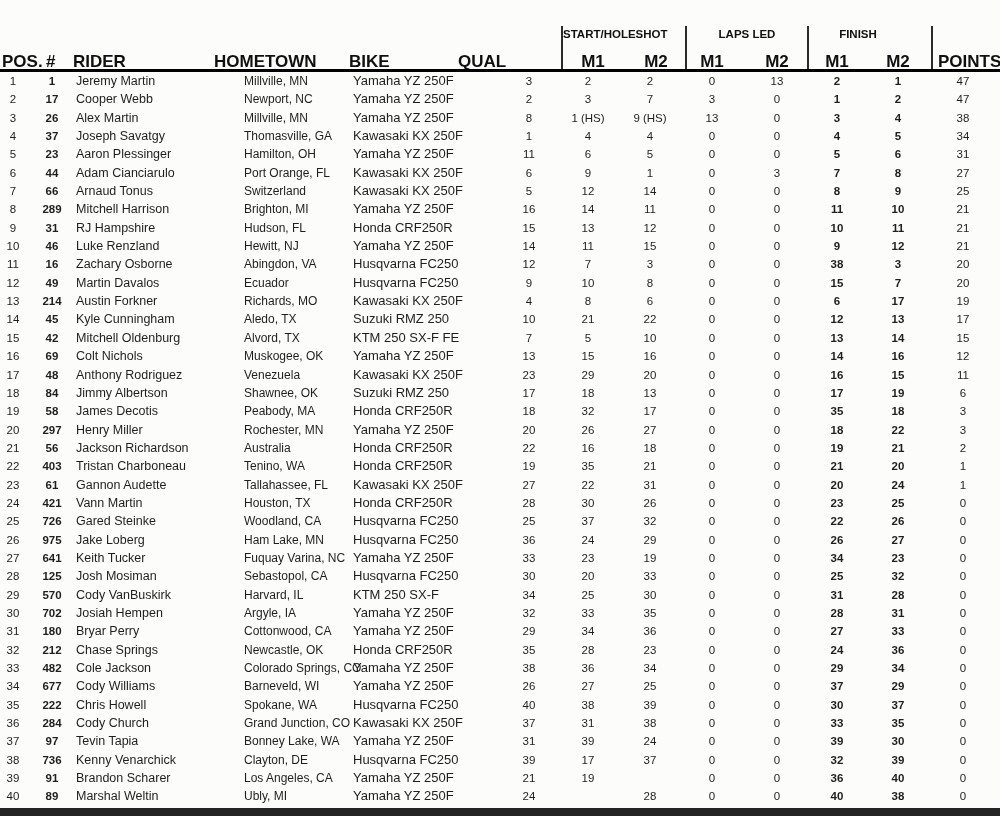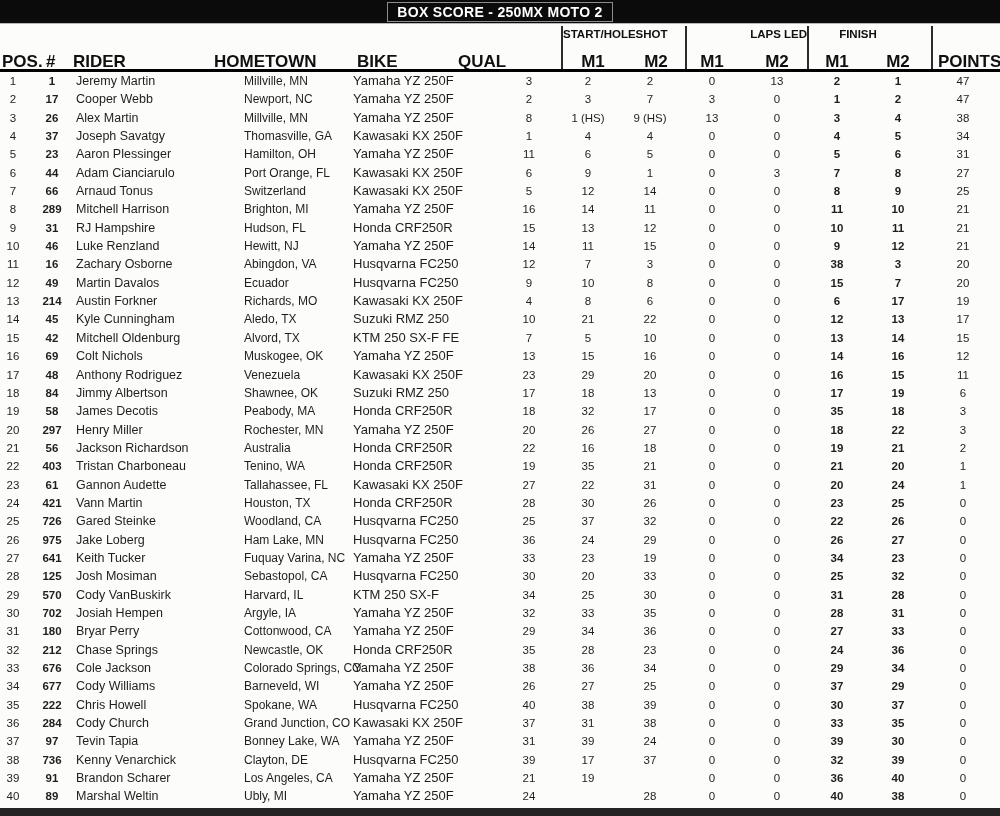--- a/index.html
+++ b/index.html
@@ -20,28 +20,28 @@
   }
   
   .header { position:absolute; top:24px; left:0; width:1000px; height:45px; }
   .vline { position:absolute; top:2px; width:2px; height:44px; background:#2b2b2b; }
   .vl1 { left:561px; } .vl2 { left:685px; } .vl3 { left:807px; } .vl4 { left:931px; }
   .group-label {
     position:absolute; top:4px; font-weight:bold; font-size:11.5px; color:#101010;
     text-align:center; white-space:nowrap;
   }
   .g-sh { left:563px; width:104px; }
-  .g-ll { left:687px; width:120px;text-align:right; }
+  .g-ll { left:687px; width:120px; }
   .g-fn { left:809px; width:98px; }
   .col-label {
     position:absolute; top:28px; font-weight:bold; font-size:17px; color:#101010;
     white-space:nowrap;
   }
   .h-pos { left:2px; }   .h-num { left:46px; }  .h-rider { left:73px; }
-  .h-home { left:214px; } .h-bike { left:341px;padding-left:16px; }
+  .h-home { left:214px; } .h-bike { left:333px;padding-left:16px; }
   .h-qual { left:458px; width:60px; text-align:left; }
   .h-m1a { left:578px; width:30px; text-align:center; }
   .h-m2a { left:641px; width:30px; text-align:center; }
   .h-m1b { left:697px; width:30px; text-align:center; }
   .h-m2b { left:762px; width:30px; text-align:center; }
   .h-m1c { left:822px; width:30px; text-align:center; }
   .h-m2c { left:883px; width:30px; text-align:center; }
   .h-pts { left:938px; width:58px; text-align:center; }
   .thick-line { position:absolute; top:69px; left:0; width:1000px; height:3px; background:#000000; }
   
@@ -64,23 +64,20 @@
   .fm1  { left:812px; width:50px; text-align:center; font-weight:bold; }
   .fm2  { left:873px; width:50px; text-align:center; font-weight:bold; }
   .pts  { left:938px; width:50px; text-align:center; }
   .bottombar { position:absolute; top:808px; left:0; width:1000px; height:8px; background:#242424; }
 </style>
 </head>
 <body>
 
 <div class="page">
 
-  <div class="titlebar">
-    <span class="title">BOX SCORE - 250MX MOTO 2</span>
-  </div>
 
   <div class="header">
     <div class="vline vl1"></div>
     <div class="vline vl2"></div>
     <div class="vline vl3"></div>
     <div class="vline vl4"></div>
 
     <span class="group-label g-sh">START/HOLESHOT</span>
     <span class="group-label g-ll">LAPS LED</span>
     <span class="group-label g-fn">FINISH</span>
@@ -610,21 +607,21 @@
     <span class="c shm2">23</span>
     <span class="c llm1">0</span>
     <span class="c llm2">0</span>
     <span class="c fm1">24</span>
     <span class="c fm2">36</span>
     <span class="c pts">0</span>
   </div>
 
   <div class="row">
     <span class="c pos">33</span>
-    <span class="c num">676</span>
+    <span class="c num">482</span>
     <span class="c rider">Cole Jackson</span>
     <span class="c home">Colorado Springs, CO</span>
     <span class="c bike">Yamaha YZ 250F</span>
     <span class="c qual">38</span>
     <span class="c shm1">36</span>
     <span class="c shm2">34</span>
     <span class="c llm1">0</span>
     <span class="c llm2">0</span>
     <span class="c fm1">29</span>
     <span class="c fm2">34</span>

